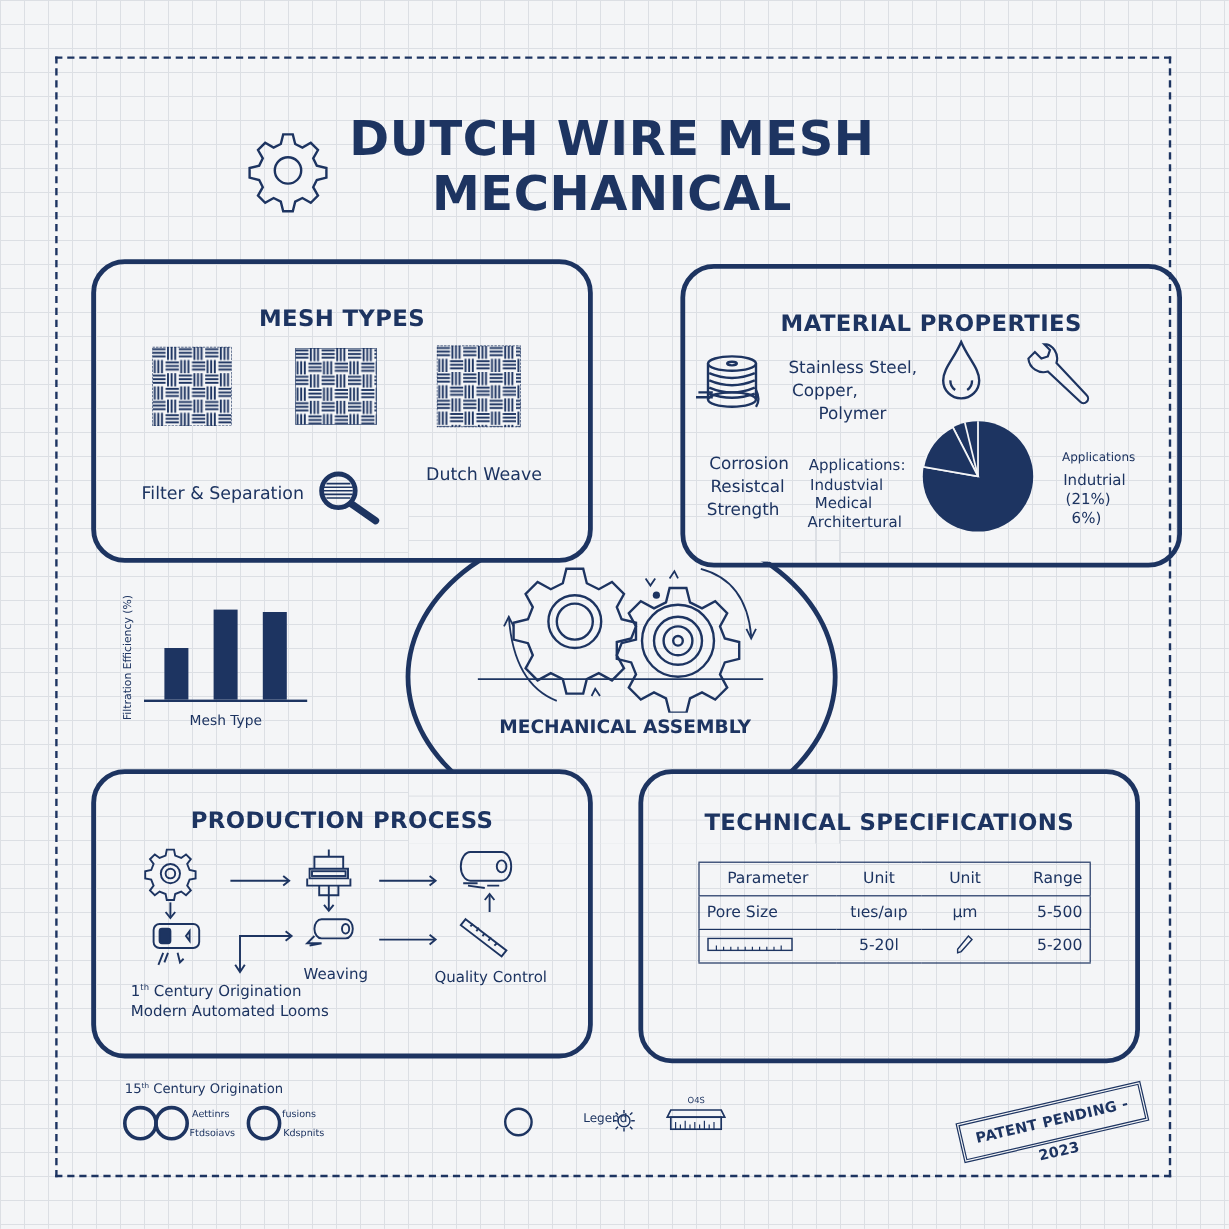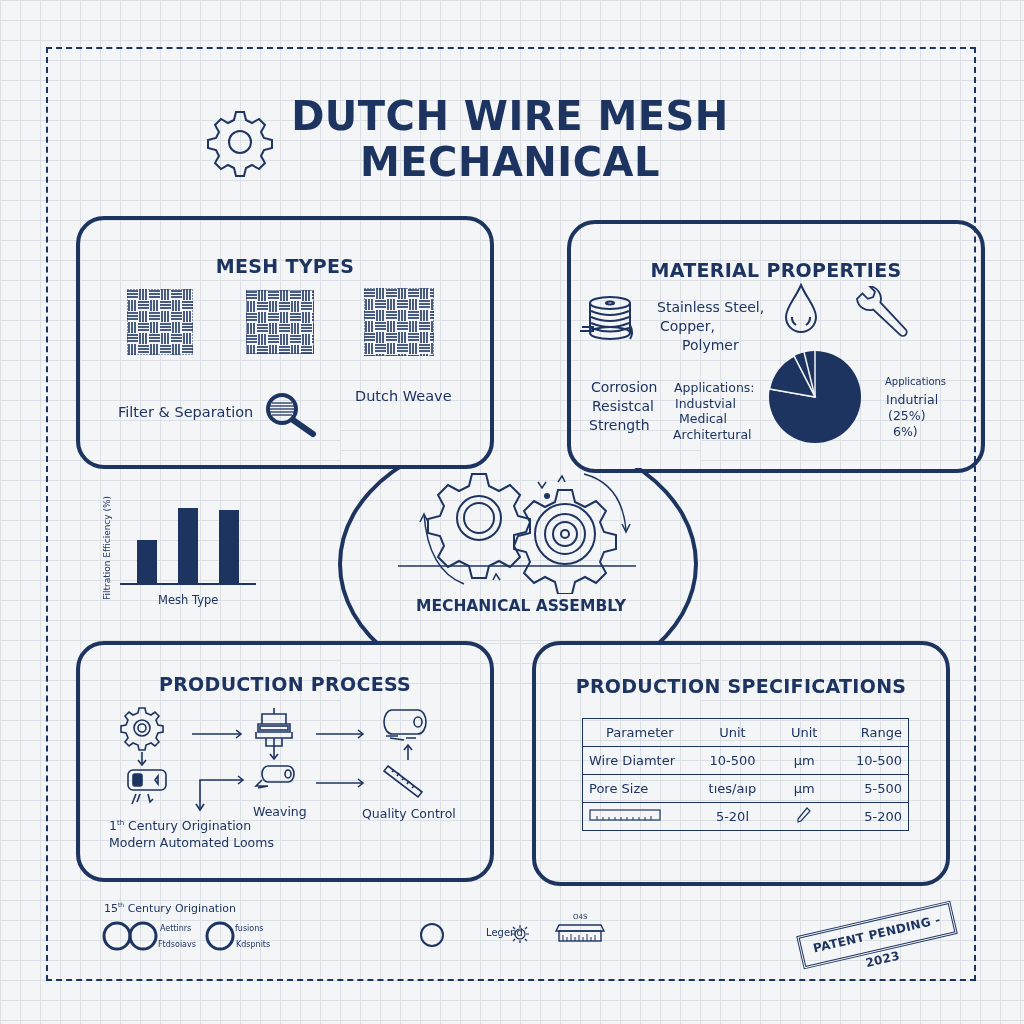--- a/index.html
+++ b/index.html
@@ -154,21 +154,21 @@
       <line x1="47" y1="47" x2="1.5" y2="39"></line>
       <line x1="47" y1="47" x2="26" y2="6"></line>
       <line x1="47" y1="47" x2="36" y2="2"></line>
       <line x1="47" y1="47" x2="47" y2="1"></line>
     </g>
     <path d="M47 47 L1.5 39 A46 46 0 0 1 26 6 Z" fill="#1d3461" stroke="#f4f5f7" stroke-width="1.5"></path>
   </svg>
 </div>
 <div class="txt" style="left:885px;top:376px;font-size:10px;">Applications</div>
 <div class="txt" style="left:886px;top:392px;font-size:12.5px;">Indutrial</div>
-<div class="txt" style="left:888px;top:408px;font-size:12.5px;">(25%)</div>
+<div class="txt" style="left:888px;top:408px;font-size:12.5px;">(21%)</div>
 <div class="txt" style="left:893px;top:424px;font-size:12.5px;">6%)</div>
 
 <div class="abs" style="left:90px;top:495px;width:180px;height:120px;">
   <div class="abs" style="left:-38px;top:48px;width:110px;font-size:9px;transform:rotate(-90deg);white-space:nowrap;text-align:center;color:#1d3461;">Filtration Efficiency (%)</div>
   <div class="abs" style="left:47px;top:45px;width:20px;height:43px;background:#1d3461;"></div>
   <div class="abs" style="left:88px;top:13px;width:20px;height:75px;background:#1d3461;"></div>
   <div class="abs" style="left:129px;top:15px;width:20px;height:73px;background:#1d3461;"></div>
   <div class="abs" style="left:30px;top:88px;width:136px;height:1.5px;background:#1d3461;"></div>
   <div class="abs" style="left:68px;top:98px;font-size:11.5px;color:#1d3461;white-space:nowrap;">Mesh Type</div>
 </div>
@@ -251,35 +251,29 @@
   </g>
 </svg>
 <div class="txt" style="left:253px;top:804px;font-size:12.5px;">Weaving</div>
 <div class="txt" style="left:362px;top:806px;font-size:12.5px;">Quality Control</div>
 <div class="txt" style="left:109px;top:818px;font-size:12.5px;">
   <span>1</span><sup style="font-size:7px;">th</sup><span> Century Origination</span>
 </div>
 <div class="txt" style="left:109px;top:835px;font-size:12.5px;">Modern Automated Looms</div>
 
 <div class="panel" style="left:532px;top:641px;width:418px;height:245px;">
-  <div class="panel-title" style="top:30px;">PRODUCTION SPECIFICATIONS</div>
+  <div class="panel-title" style="top:30px;">TECHNICAL SPECIFICATIONS</div>
 </div>
 <table class="spec">
   <tbody>
       <tr>
     <th style="width:35%;">Parameter</th>
     <th style="width:22%;">Unit</th>
     <th style="width:22%;">Unit</th>
     <th style="text-align:right;">Range</th>
-  </tr>
-  <tr>
-    <td>Wire Diamter</td>
-    <td class="c">10-500</td>
-    <td class="c">µm</td>
-    <td class="r">10-500</td>
   </tr>
   <tr>
     <td>Pore Size</td>
     <td class="c">tıes/aıp</td>
     <td class="c">µm</td>
     <td class="r">5-500</td>
   </tr>
   <tr>
     <td>
       <svg width="72" height="12" viewBox="0 0 72 12">

